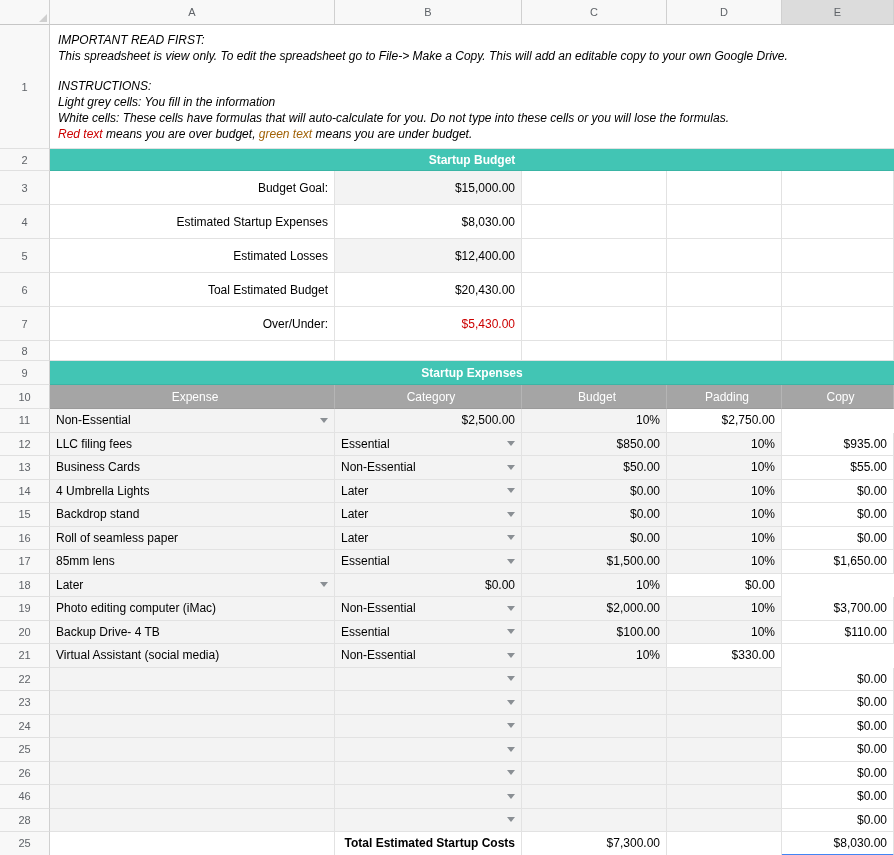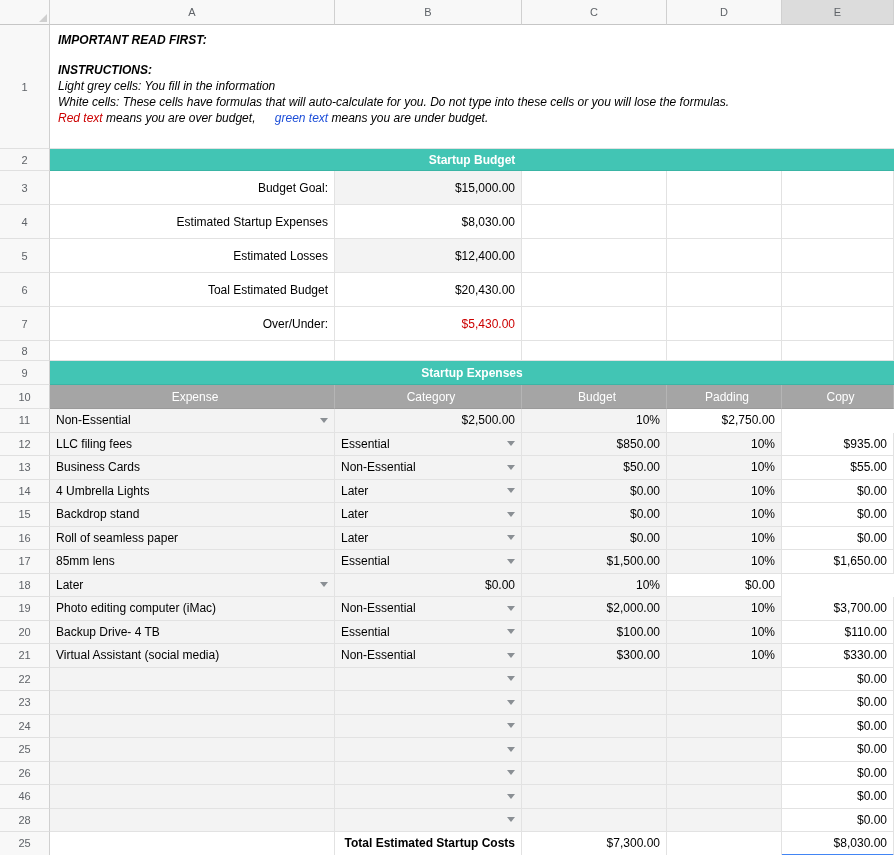--- a/index.html
+++ b/index.html
@@ -64,21 +64,21 @@
     display: flex;
     align-items: center;
     overflow: hidden;
     white-space: nowrap;
   }
   .right  { justify-content: flex-end; }
   .center { justify-content: center; }
   .grey   { background: #f3f3f3; }
   .b      { font-weight: bold; }
   .redtx  { color: #cc0000; }
-  .greentx{ color: #1d4ed8; margin-left: 16px; }
+  .greentx{ color: #a16207; }
 
   .banner {
     background: #42c5b4;
     color: #fff;
     font-weight: bold;
     border-right: none;
     border-bottom: 1px solid #3ab5a5;
   }
   .thead {
     background: #a5a5a5;
@@ -87,21 +87,21 @@
     border-bottom: 1px solid #9a9a9a;
     padding-left: 12px;
   }
   .instr {
     display: block;
     padding: 7px 8px;
     white-space: nowrap;
     border-right: none;
   }
   .instr-line { font-style: italic; line-height: 16px; }
-  .instr-head { font-style: italic; font-weight: bold; line-height: 16px; }
+  .instr-head { font-style: italic; font-weight: normal; line-height: 16px; }
   .instr-spacer { height: 14px; }
 
   .dd {
     width: 0; height: 0;
     border-left: 4px solid transparent;
     border-right: 4px solid transparent;
     border-top: 5px solid #8a8f94;
     margin-left: auto;
     flex: 0 0 auto;
     cursor: pointer;
@@ -121,20 +121,21 @@
     <div class="colh">B</div>
     <div class="colh">C</div>
     <div class="colh">D</div>
     <div class="colh colh-sel">E</div>
   </div>
 
   <div class="row rh1">
     <div class="rn">1</div>
     <div class="cell instr" style="grid-column:2/7">
       <div class="instr-head">IMPORTANT READ FIRST:</div>
+      <div class="instr-line">This spreadsheet is view only. To edit the spreadsheet go to File-&gt; Make a Copy. This will add an editable copy to your own Google Drive.</div>
       <div class="instr-spacer"></div>
       <div class="instr-head">INSTRUCTIONS:</div>
       <div class="instr-line">Light grey cells: You fill in the information</div>
       <div class="instr-line">White cells: These cells have formulas that will auto-calculate for you. Do not type into these cells or you will lose the formulas.</div>
       <div class="instr-line"><span class="redtx">Red text</span><span> means you are over budget, </span><span class="greentx">green text</span><span> means you are under budget.</span></div>
     </div>
   </div>
 
   <div class="row rh2">
     <div class="rn">2</div>
@@ -313,21 +314,20 @@
     <div class="cell grey right">10%</div>
     <div class="cell right">$110.00</div>
   </div>
   <div class="row rhd">
     <div class="rn">21</div>
     <div class="cell grey">Virtual Assistant (social media)</div>
     <div class="cell grey">
         <span>Non-Essential</span>
         <span class="dd"></span>
       </div>
-    <div class="cell grey right">$300.00</div>
     <div class="cell grey right">10%</div>
     <div class="cell right">$330.00</div>
   </div>
   <div class="row rhd">
     <div class="rn">22</div>
     <div class="cell grey"></div>
     <div class="cell grey">
         <span></span>
         <span class="dd"></span>
       </div>

